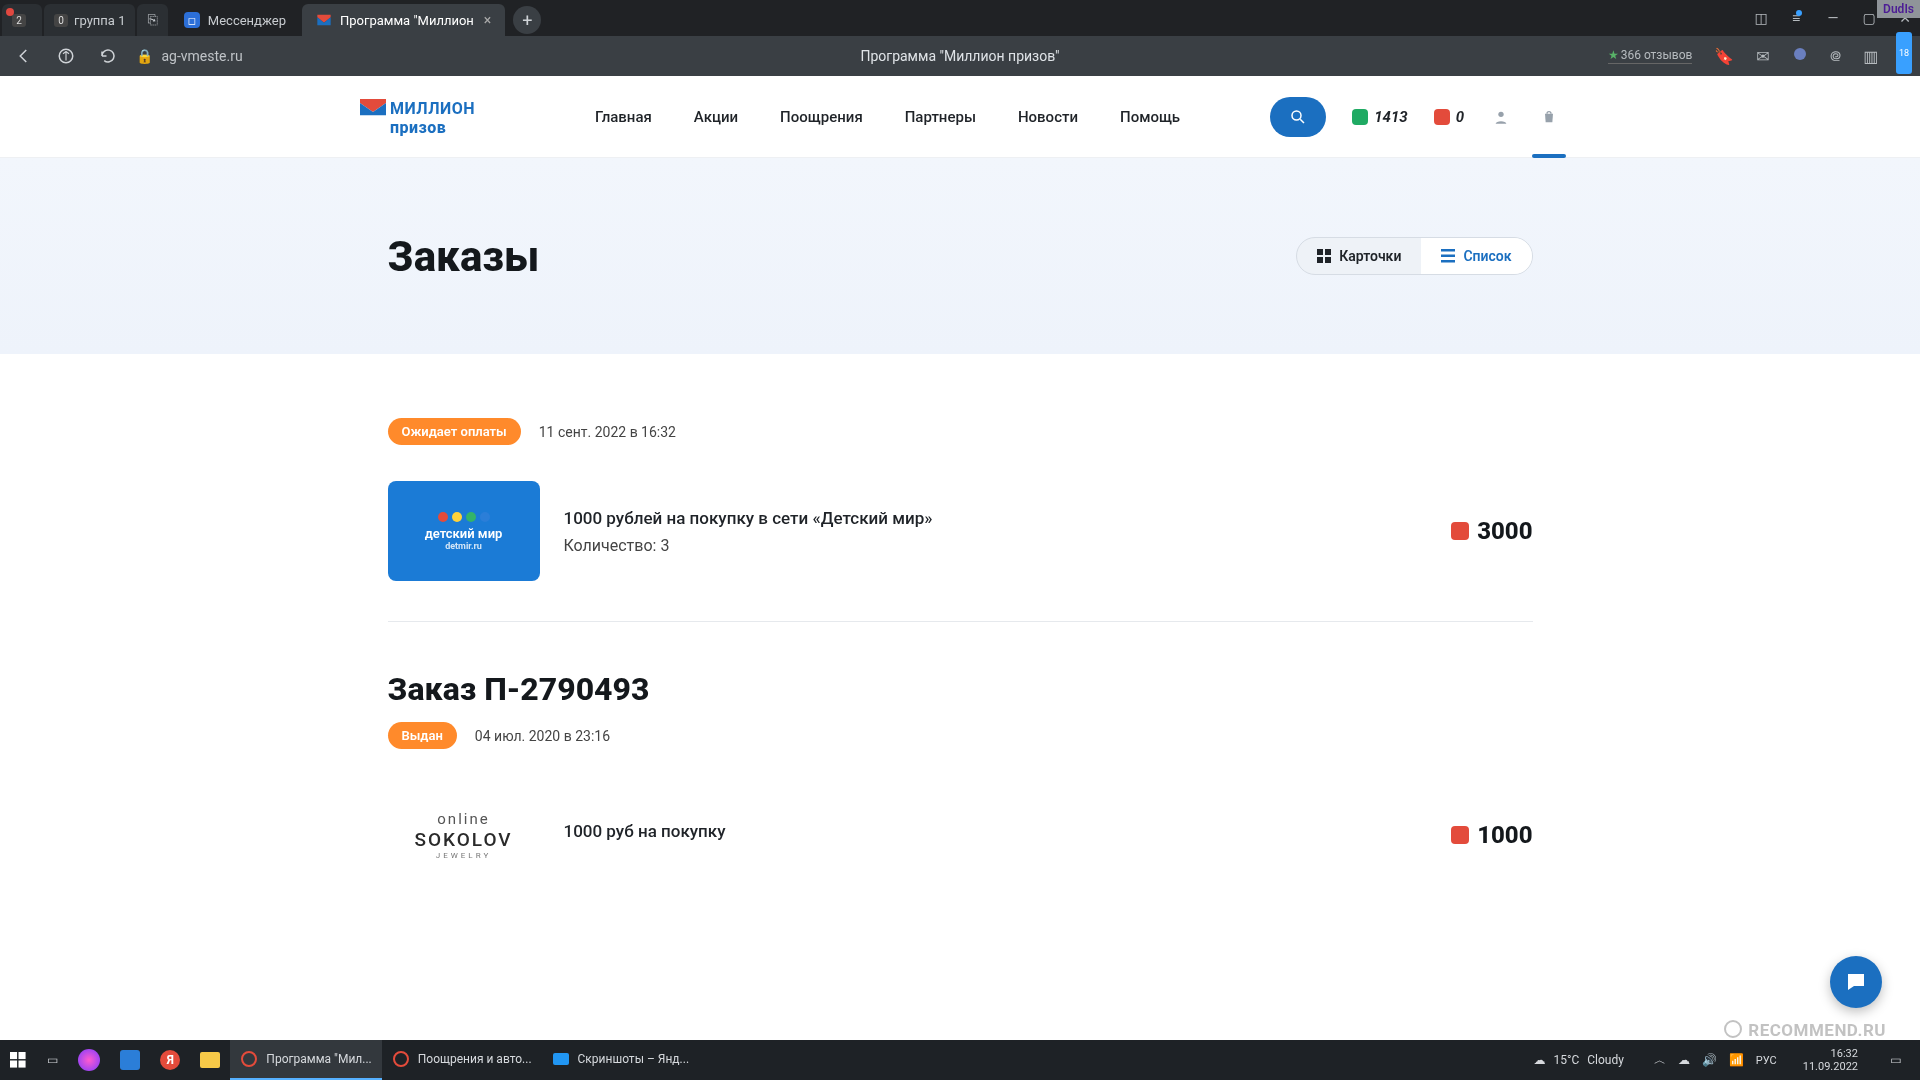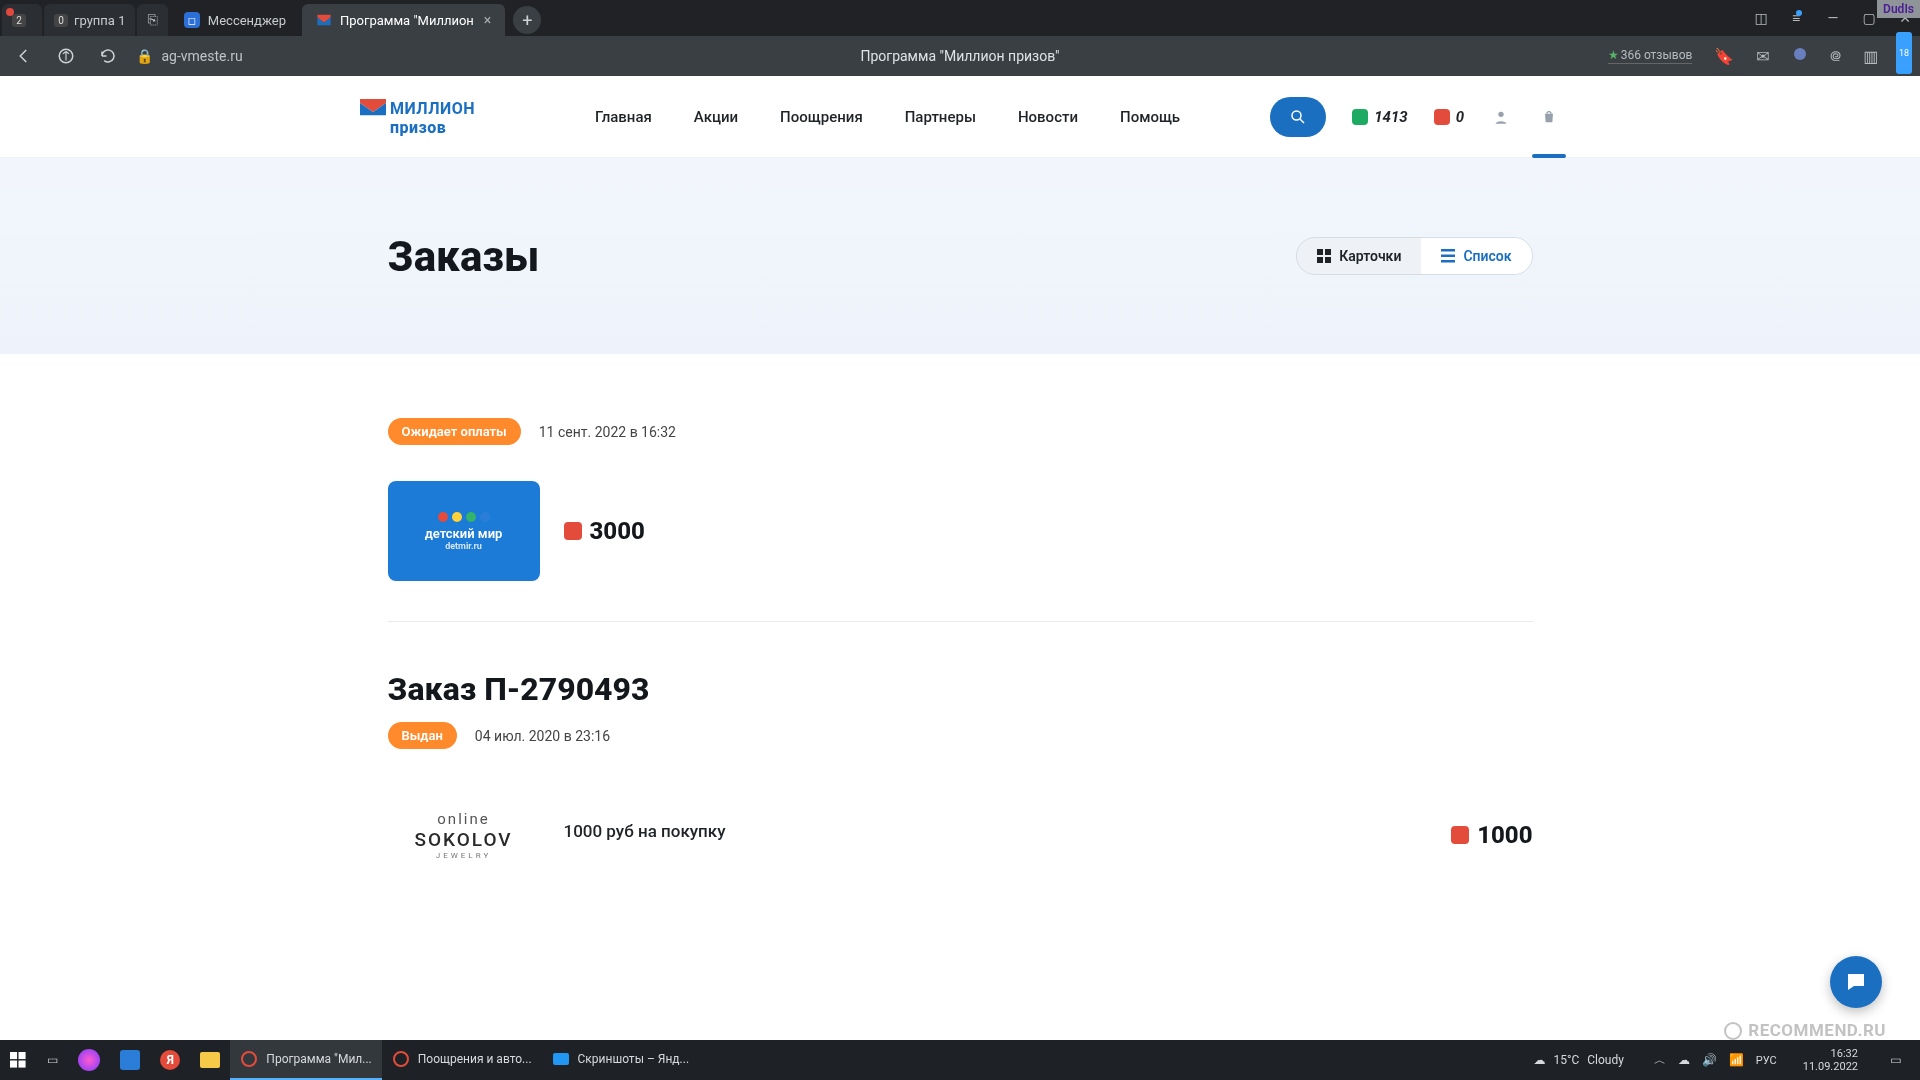--- a/index.html
+++ b/index.html
@@ -82,21 +82,21 @@
 .order-text .line1 { font-size:17px; color:#1f2328; font-weight:500; margin-bottom:8px; }
 .order-text .line2 { font-size:16px; color:#444; }
 .order-price { display:flex; align-items:center; gap:8px; font-size:24px; font-weight:800; color:#14181c; }
 .order-price .sq { width:18px; height:18px; background:#e34b3b; border-radius:4px; display:inline-block; }
 
 
 .fab { position:absolute; right:38px; bottom:72px; width:52px; height:52px; border-radius:50%; background:#1b6fc0; display:flex; align-items:center; justify-content:center; box-shadow:0 4px 12px rgba(0,0,0,0.25); }
 .fab svg { width:24px; height:24px; fill:#fff; }
 
 
-.watermark { position:absolute; right:34px; bottom:40px; color:rgba(120,120,120,0.45); font-size:17px; font-weight:700; letter-spacing:0.5px; display:flex; align-items:flex-end; gap:6px; }
+.watermark { position:absolute; right:34px; bottom:40px; color:rgba(120,120,120,0.45); font-size:17px; font-weight:700; letter-spacing:0.5px; display:flex; align-items:flex-start; gap:6px; }
 .watermark .thumb { width:18px; height:18px; border:2px solid rgba(120,120,120,0.45); border-radius:50%; }
 
 
 .taskbar { position:absolute; bottom:0; left:0; right:0; height:40px; background:#1e2226; display:flex; align-items:center; color:#d6d9dd; font-size:12px; }
 .tb-left { display:flex; align-items:center; height:100%; }
 .tb-btn { height:100%; padding:0 10px; display:flex; align-items:center; justify-content:center; }
 .tb-btn.start svg { width:17px; height:17px; fill:#fff; }
 .tb-app { height:100%; padding:0 10px; display:flex; align-items:center; gap:8px; max-width:170px; border-bottom:2px solid transparent; }
 .tb-app.active { background:#33383d; border-bottom:2px solid #56b1ff; }
 .tb-app .ico { width:18px; height:18px; display:flex; align-items:center; justify-content:center; }
@@ -281,20 +281,24 @@
       <div class="order-thumb detmir">
         <div class="detmir-dots">
           <span style="background:#e44b3b"></span>
             <span style="background:#ffd23a"></span>
             <span style="background:#34b36a"></span>
             <span style="background:#2b7ed8"></span>
         </div>
         <div style="font-size:13px;font-weight:600;">детский мир</div>
         <div style="font-size:9px;opacity:0.8;font-weight:bold;">detmir.ru</div>
       </div>
+      <div class="order-text">
+        <div class="line1">1000 рублей на покупку в сети «Детский мир»</div>
+        <div class="line2">Количество: 3</div>
+      </div>
       <div class="order-price">
         <span class="sq"></span>
         <span>3000</span>
       </div>
     </div>
   </div>
 
   <div class="order-block" style="border-bottom:none;">
     <div class="order-title">Заказ П-2790493</div>
     <div class="order-meta">

